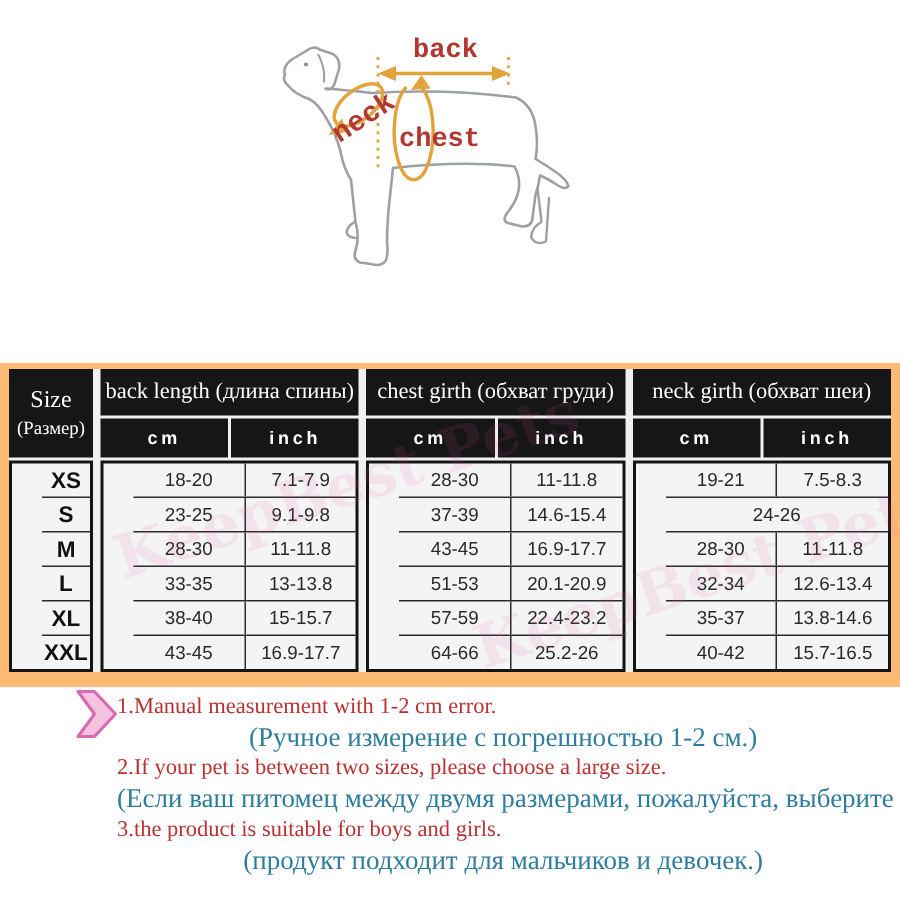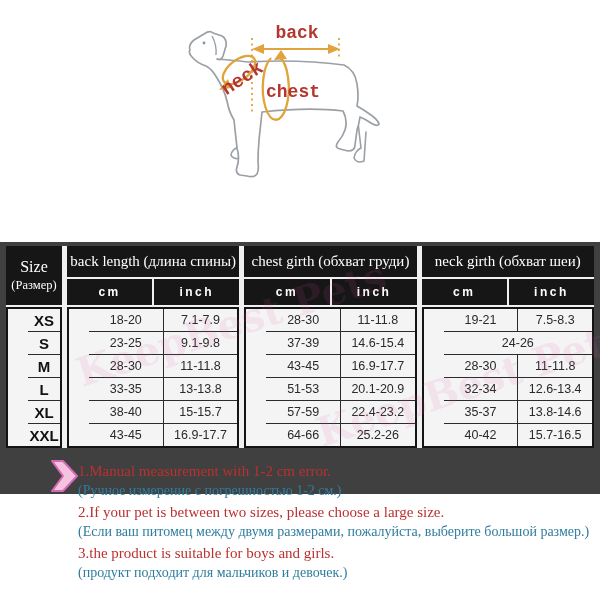--- a/index.html
+++ b/index.html
@@ -3,22 +3,22 @@
 <meta charset="utf-8">
 <style>
   html,body{margin:0;padding:0;background:#fff;}
   .page{position:relative;width:600px;height:600px;background:#ffffff;overflow:hidden;
         font-family:"Liberation Sans",sans-serif;}
 
   
   .diagram{position:absolute;top:0;left:0;width:600px;height:290px;}
 
   
-  .table-wrap{position:absolute;top:242px;left:0;width:600px;height:252px;
-              background:#404040;box-sizing:border-box;padding:4px 6px 0 6px;}
+  .table-wrap{position:absolute;top:242px;left:0;width:600px;height:216px;
+              background:#fdba74;box-sizing:border-box;padding:4px 6px 0 6px;}
   .tbl{display:flex;gap:5px;background:#f0f0f0;height:202px;align-items:stretch;}
   .block{display:flex;flex-direction:column;}
   .size-block{width:56px;flex:0 0 56px;}
   .grp{flex:1;}
   .size-head{height:59px;background:#161616;color:#fff;display:flex;flex-direction:column;
              align-items:center;justify-content:center;font-family:"Liberation Serif",serif;}
   .size-head .l1{font-size:16px;}
   .size-head .l2{font-size:12.5px;margin-top:2px;}
   .grp-title{height:31px;background:#161616;color:#fff;display:flex;align-items:center;
              justify-content:center;font-family:"Liberation Serif",serif;font-size:15px;
@@ -37,21 +37,21 @@
 
   
   .wm{position:absolute;font-family:"DejaVu Serif",serif;font-weight:bold;font-size:40px;
       color:rgba(231,84,162,0.11);transform:rotate(-18deg);white-space:nowrap;pointer-events:none;}
 
   
   .notes{position:absolute;top:461px;left:78px;width:515px;
          font-family:"Liberation Serif",serif;}
   .note{line-height:20.4px;white-space:nowrap;}
   .note-en{color:#bb3030;font-size:15px;}
-  .note-ru{color:#2e7d9e;font-size:14px;}
+  .note-ru{color:#2e7d9e;font-size:18px;text-align:center;}
   .pink-arrow{position:absolute;top:459px;left:49px;}
 </style>
 </head>
 <body>
 
 <div class="page">
 
   <div class="diagram">
     <svg width="600" height="242" viewBox="0 0 600 242">
 

